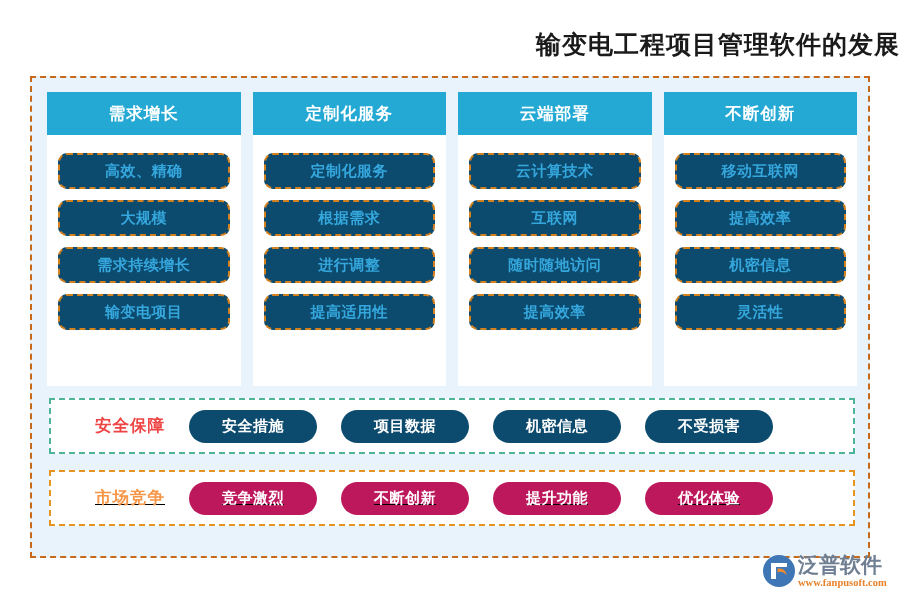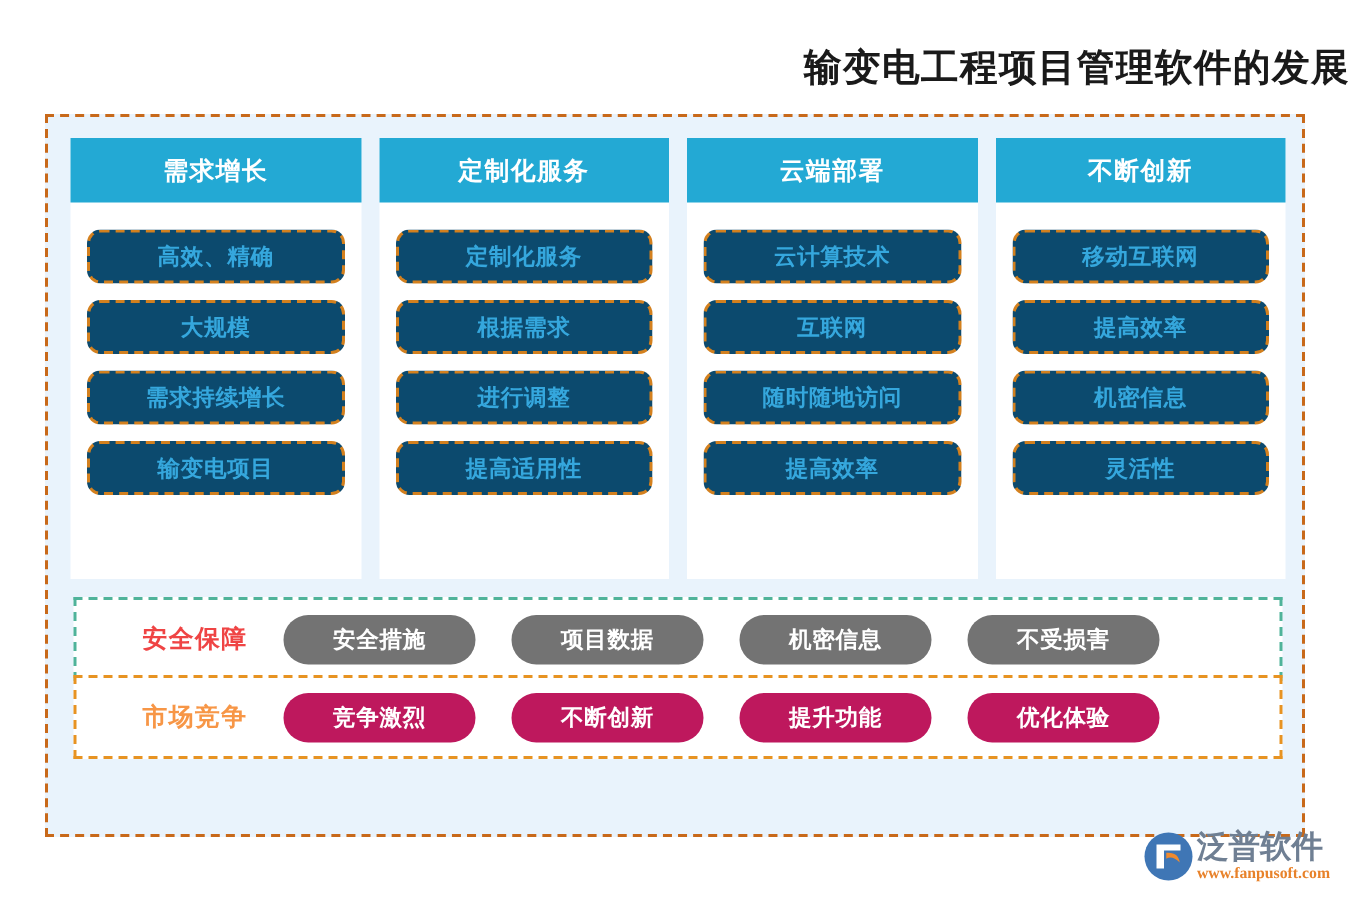--- a/index.html
+++ b/index.html
@@ -65,40 +65,40 @@
 
   
   .band {
     position:absolute; left:17px;
     width:806px; height:56px;
     background:#ffffff;
     display:flex; align-items:center;
     padding-left:20px;
   }
   .band.green  { top:320px; border:2px dashed #4fb39a; }
-  .band.orange { top:372px; border:2px dashed #e79322; }
+  .band.orange { top:392px; border:2px dashed #e79322;text-decoration:underline; }
 
   .band-label {
     font-size:16.5px; font-weight:bold;
     width:118px; text-align:center;
     letter-spacing:1px;
   }
   .band.green  .band-label { color:#ef4444; }
   .band.orange .band-label { color:#f79646; }
 
   .pills { display:flex; gap:24px; align-items:center; }
   .pill {
     min-width:128px; height:33px;
     border-radius:17px;
     color:#ffffff;
     font-size:15px; font-weight:bold;
     display:flex; align-items:center; justify-content:center;
     padding:0 14px; letter-spacing:.5px;
   }
-  .band.green  .pill { background:#737373; }
+  .band.green  .pill { background:#0c4a6e; }
   .band.orange .pill { background:#be185d; }
 
   
   .logo {
     position:absolute; left:762px; top:548px;
     width:132px; height:46px;
     display:flex; align-items:center;
   }
   .logo-mark { width:34px; height:34px; position:relative; flex:0 0 34px; }
   .logo-text { margin-left:2px; }

